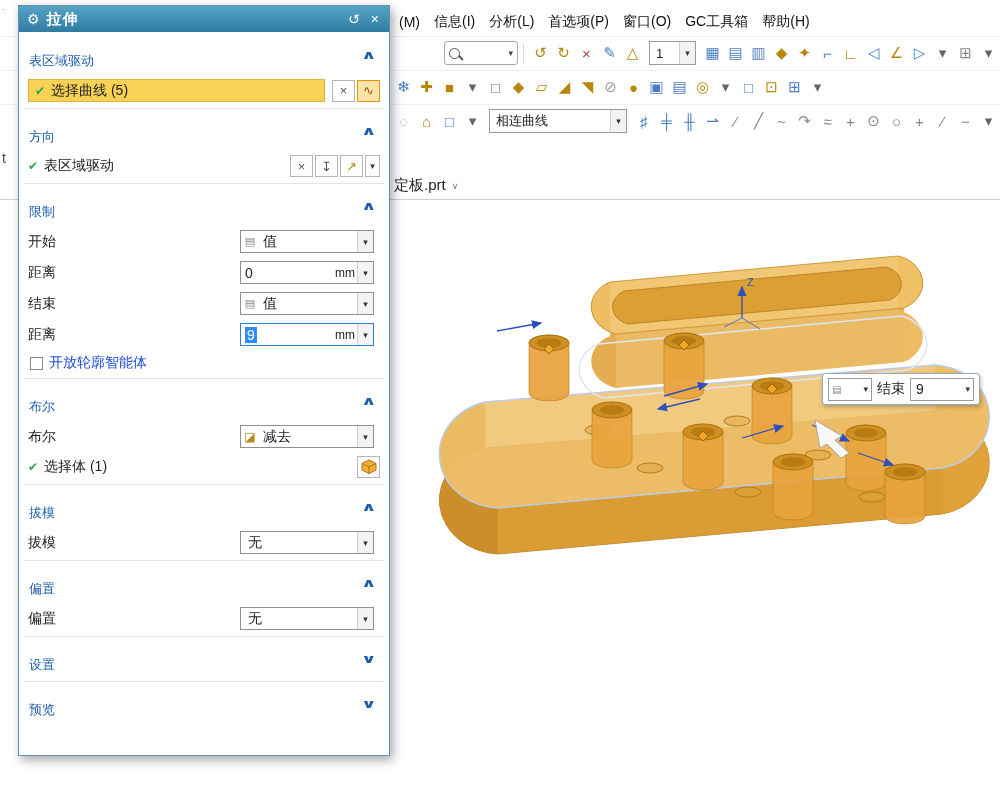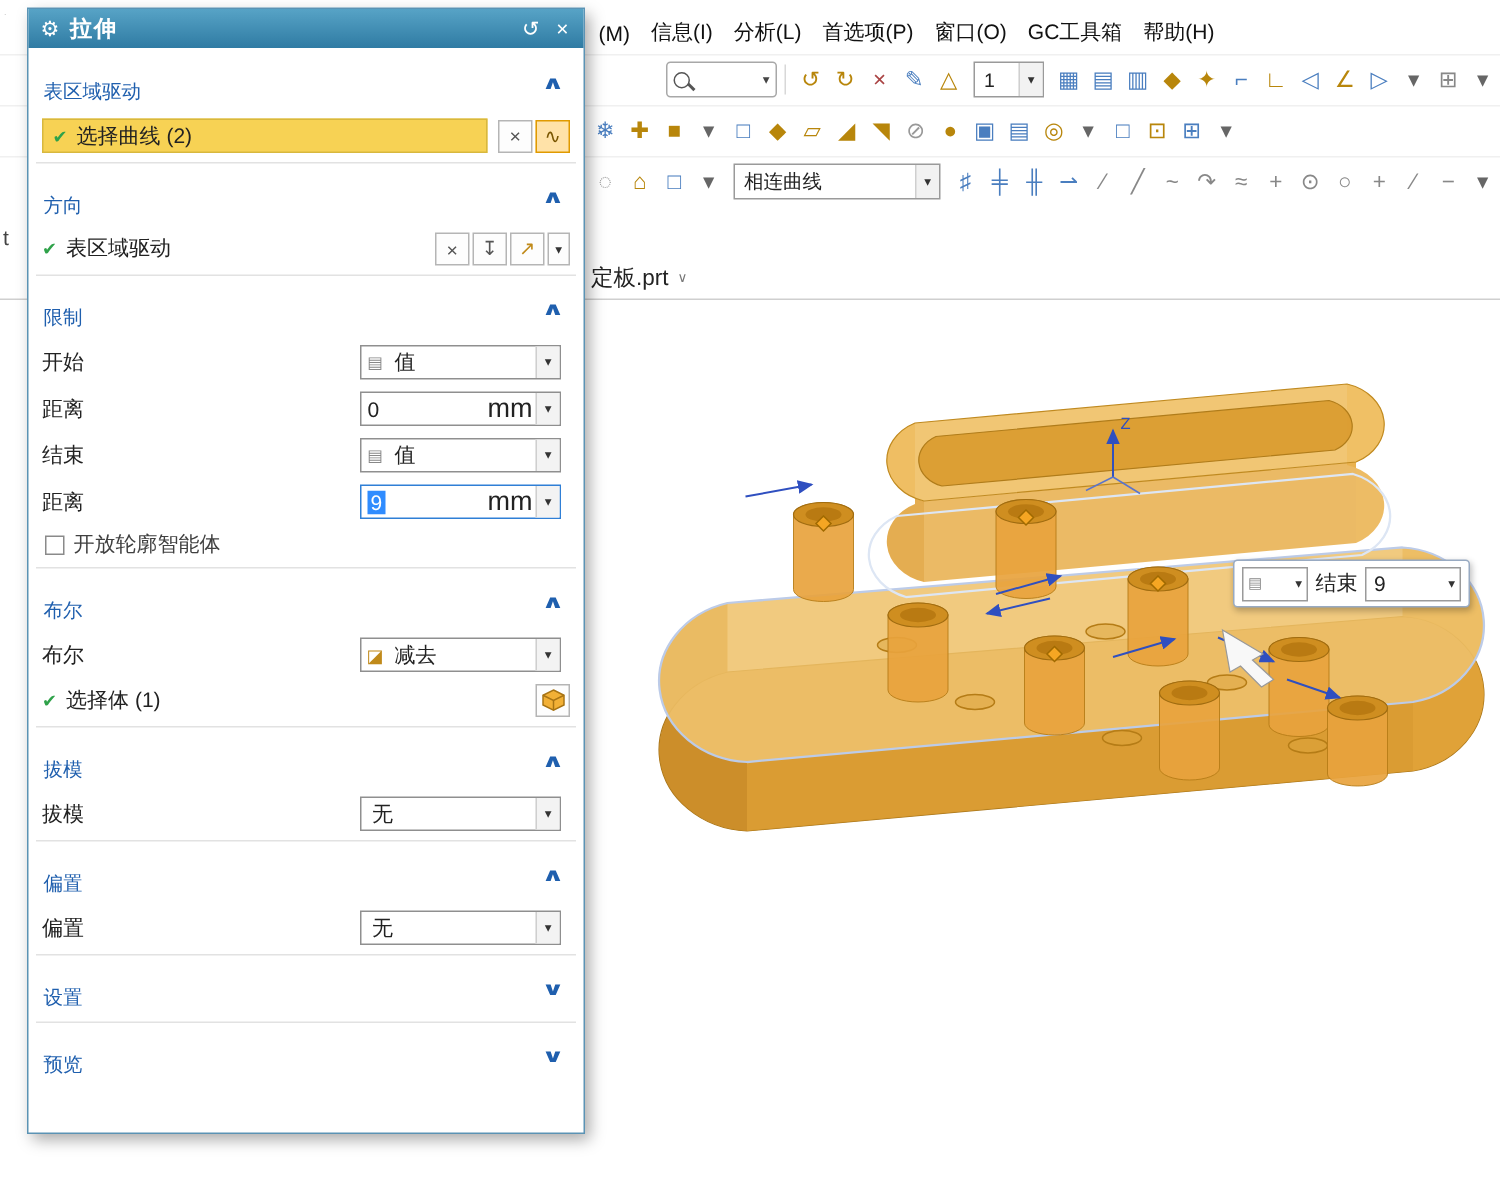--- a/index.html
+++ b/index.html
@@ -58,26 +58,26 @@
   .selrow{flex:1;height:23px;background:#f7d254;border:1px solid #d8b83e;display:flex;align-items:center;padding:0 6px;margin-right:5px;font-size:14px;color:#222;box-sizing:border-box;}
   .selrow .chk{margin-right:6px;}
   .sbtn{width:23px;height:22px;border:1px solid #b5b5b5;background:#fdfdfd;display:inline-flex;align-items:center;justify-content:center;font-size:13px;color:#555;margin-left:2px;box-sizing:border-box;}
   .sbtn.active{background:#ffe2a8;border-color:#e09a00;color:#7a5600;}
   .sbtn.gold{color:#c08a1a;}
   .sbtn.caretbtn{width:15px;font-size:9px;color:#333;}
   .cmb{width:134px;height:23px;border:1px solid #8f8f8f;background:#fff;display:flex;align-items:center;margin-right:6px;font-size:14px;color:#222;box-sizing:border-box;}
   .cmb .ic{width:18px;display:flex;justify-content:center;font-size:11px;color:#888;}
   .cmb .ic.gold{color:#c08a1a;font-size:12px;}
   .cmb .tx{flex:1;padding-left:4px;white-space:nowrap;overflow:hidden;}
-  .cmb .unit{padding:0 2px;font-size:18px;}
+  .cmb .unit{padding:0 2px;font-size:12px;}
   .cmb .caret{width:15px;height:100%;display:flex;align-items:center;justify-content:center;font-size:9px;color:#333;border-left:1px solid #cfcfcf;background:#f3f3f3;}
   .cmb.focused{border-color:#2f7fd6;}
   .seltext{background:#2f8cff;color:#fff;padding:0 2px;}
   .cb{width:13px;height:13px;border:1px solid #8a8a8a;background:#fff;margin:0 6px 0 2px;box-sizing:border-box;}
-  .cblab{font-size:14px;color:#404040;}
+  .cblab{font-size:14px;color:#1d4ed8;}
   .btnrow{margin-top:auto;border-top:1px solid #e0e0e0;display:flex;justify-content:flex-end;gap:9px;padding:10px 12px 12px 0;}
   .btn{height:26px;padding:0 12px;border:1px solid #a8a8a0;background:linear-gradient(#fbfbfa,#e8e7e3);font-size:14px;color:#222;display:flex;align-items:center;cursor:default;}
   .btn.apply{background:linear-gradient(#8cb4e2,#6d9bd4);border-color:#5e8cc4;color:#fff;}
 </style>
 </head>
 <body>
 
 <div class="frag" style="left:1px;top:8px">视</div>
 <div class="frag" style="left:2px;top:150px;color:#444">t</div>
 
@@ -317,21 +317,21 @@
   <div class="dlg-body">
 
     <div class="sec first">
       <div class="shdr">
         <span class="st">表区域驱动</span>
         <span class="chev">∧</span>
       </div>
       <div class="row">
         <div class="selrow">
           <span class="chk">✔</span>
-          <span>选择曲线 (2)</span>
+          <span>选择曲线 (5)</span>
         </div>
         <span class="sbtn">
             <span>×</span>
           </span>
         <span class="sbtn active">
             <span>∿</span>
           </span>
       </div>
     </div>
 

